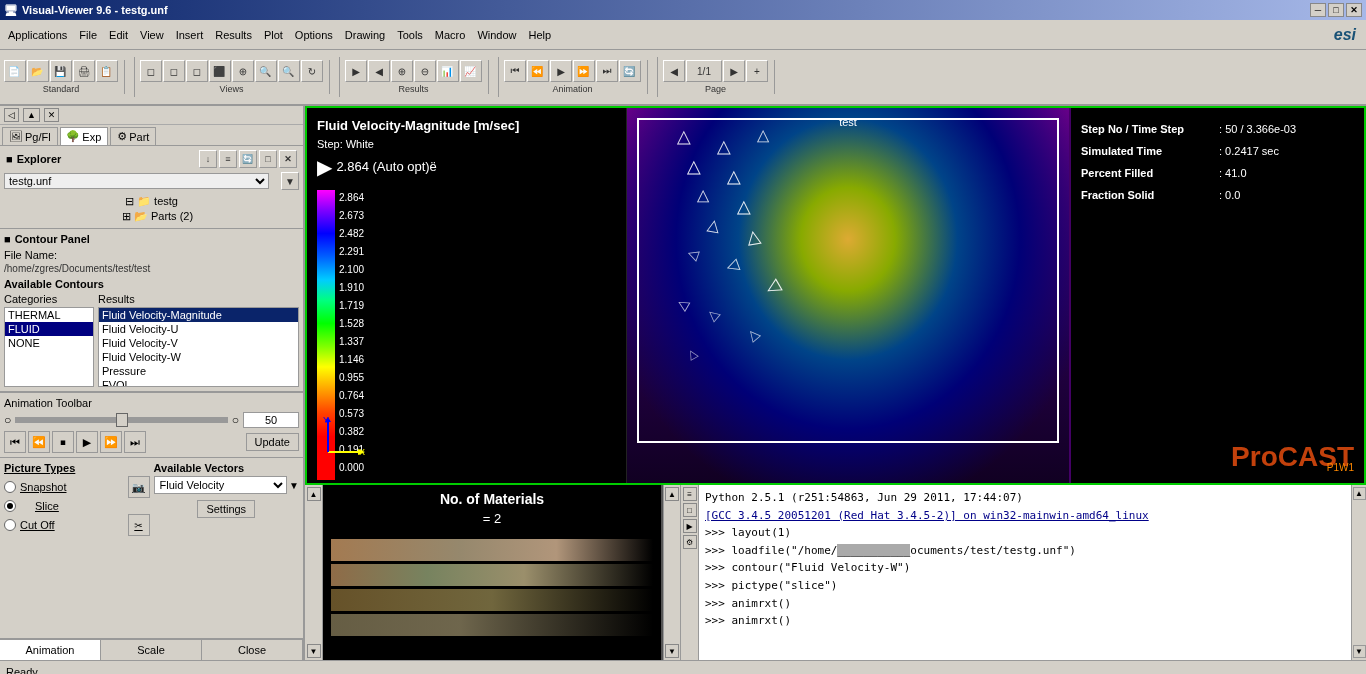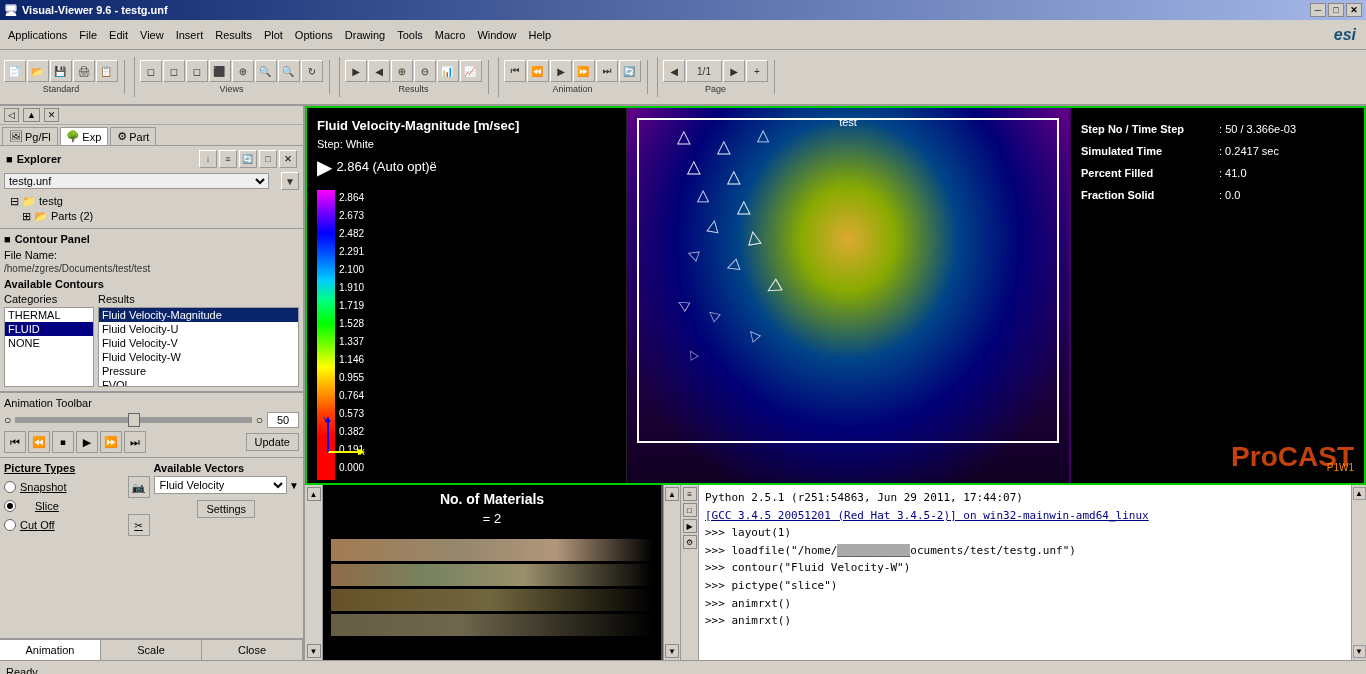--- a/index.html
+++ b/index.html
@@ -372,21 +372,21 @@
         </div>
       </div>
 
       <div style="margin: 2px 0; display:flex; align-items:center; gap:12px;">
         <select style="flex:1; font-size:11px; border:1px solid #999;">
           <option>testg.unf</option>
         </select>
         <div class="tb-btn" style="width:18px; height:18px;">▼</div>
       </div>
 
-      <div id="file-tree" style="font-size:11px; padding:2px 4px;">
+      <div id="file-tree" style="font-size:11px; padding:2px 4px;text-align:center;">
         <div class="tree-item" style="padding:1px 2px; cursor:pointer;">
           ⊟ 📁 <span>testg</span>
         </div>
         <div class="tree-item" style="padding:1px 2px 1px 14px; cursor:pointer;">
           ⊞ 📂 <span>Parts (2)</span>
         </div>
       </div>
     </div>
 
     <div id="contour-panel" style="padding:4px; flex:0 0 auto; border-bottom:1px solid #999;">
@@ -426,21 +426,21 @@
     </div>
 
     <div id="anim-toolbar" style="border-top:1px solid #999; padding:4px; background:#d4d0c8;">
       <div class="anim-label" style="font-size:11px; margin-bottom:3px;">Animation Toolbar</div>
       <div style="display:flex; align-items:center; gap:4px; margin-bottom:3px;">
         <div style="font-size:12px; cursor:pointer;">○</div>
         <div style="flex:1; height:6px; background:#999; position:relative; cursor:pointer;">
           <div style="position:absolute; left:50%; top:-4px; width:12px; height:14px; background:#d4d0c8; border:1px solid #666; transform:translateX(-50%);"></div>
         </div>
         <div style="font-size:12px; cursor:pointer;">○</div>
-        <input type="text" value="50" style="width: 32px; text-align: center; border: 1px solid rgb(153, 153, 153); font-size: 11px; padding: 1px;">
+        <input type="text" value="50" style="width: 56px; text-align: center; border: 1px solid rgb(153, 153, 153); font-size: 11px; padding: 1px;">
       </div>
       <div style="display:flex; gap:2px; align-items:center;">
         <div class="anim-btn" style="width:22px; height:22px; background:#d4d0c8; border:1px solid #999; display:flex; align-items:center; justify-content:center; font-size:11px; cursor:pointer;">⏮</div>
         <div class="anim-btn" style="width:22px; height:22px; background:#d4d0c8; border:1px solid #999; display:flex; align-items:center; justify-content:center; font-size:11px; cursor:pointer;">⏪</div>
         <div class="anim-btn" style="width:22px; height:22px; background:#d4d0c8; border:1px solid #999; display:flex; align-items:center; justify-content:center; font-size:11px; cursor:pointer;">⏹</div>
         <div class="anim-btn" style="width:22px; height:22px; background:#d4d0c8; border:1px solid #999; display:flex; align-items:center; justify-content:center; font-size:11px; cursor:pointer;">▶</div>
         <div class="anim-btn" style="width:22px; height:22px; background:#d4d0c8; border:1px solid #999; display:flex; align-items:center; justify-content:center; font-size:11px; cursor:pointer;">⏩</div>
         <div class="anim-btn" style="width:22px; height:22px; background:#d4d0c8; border:1px solid #999; display:flex; align-items:center; justify-content:center; font-size:11px; cursor:pointer;">⏭</div>
         <button class="update-btn" style="margin-left:auto; padding:2px 8px; background:#d4d0c8; border:1px solid #999; font-size:11px; cursor:pointer;">Update</button>
       </div>

